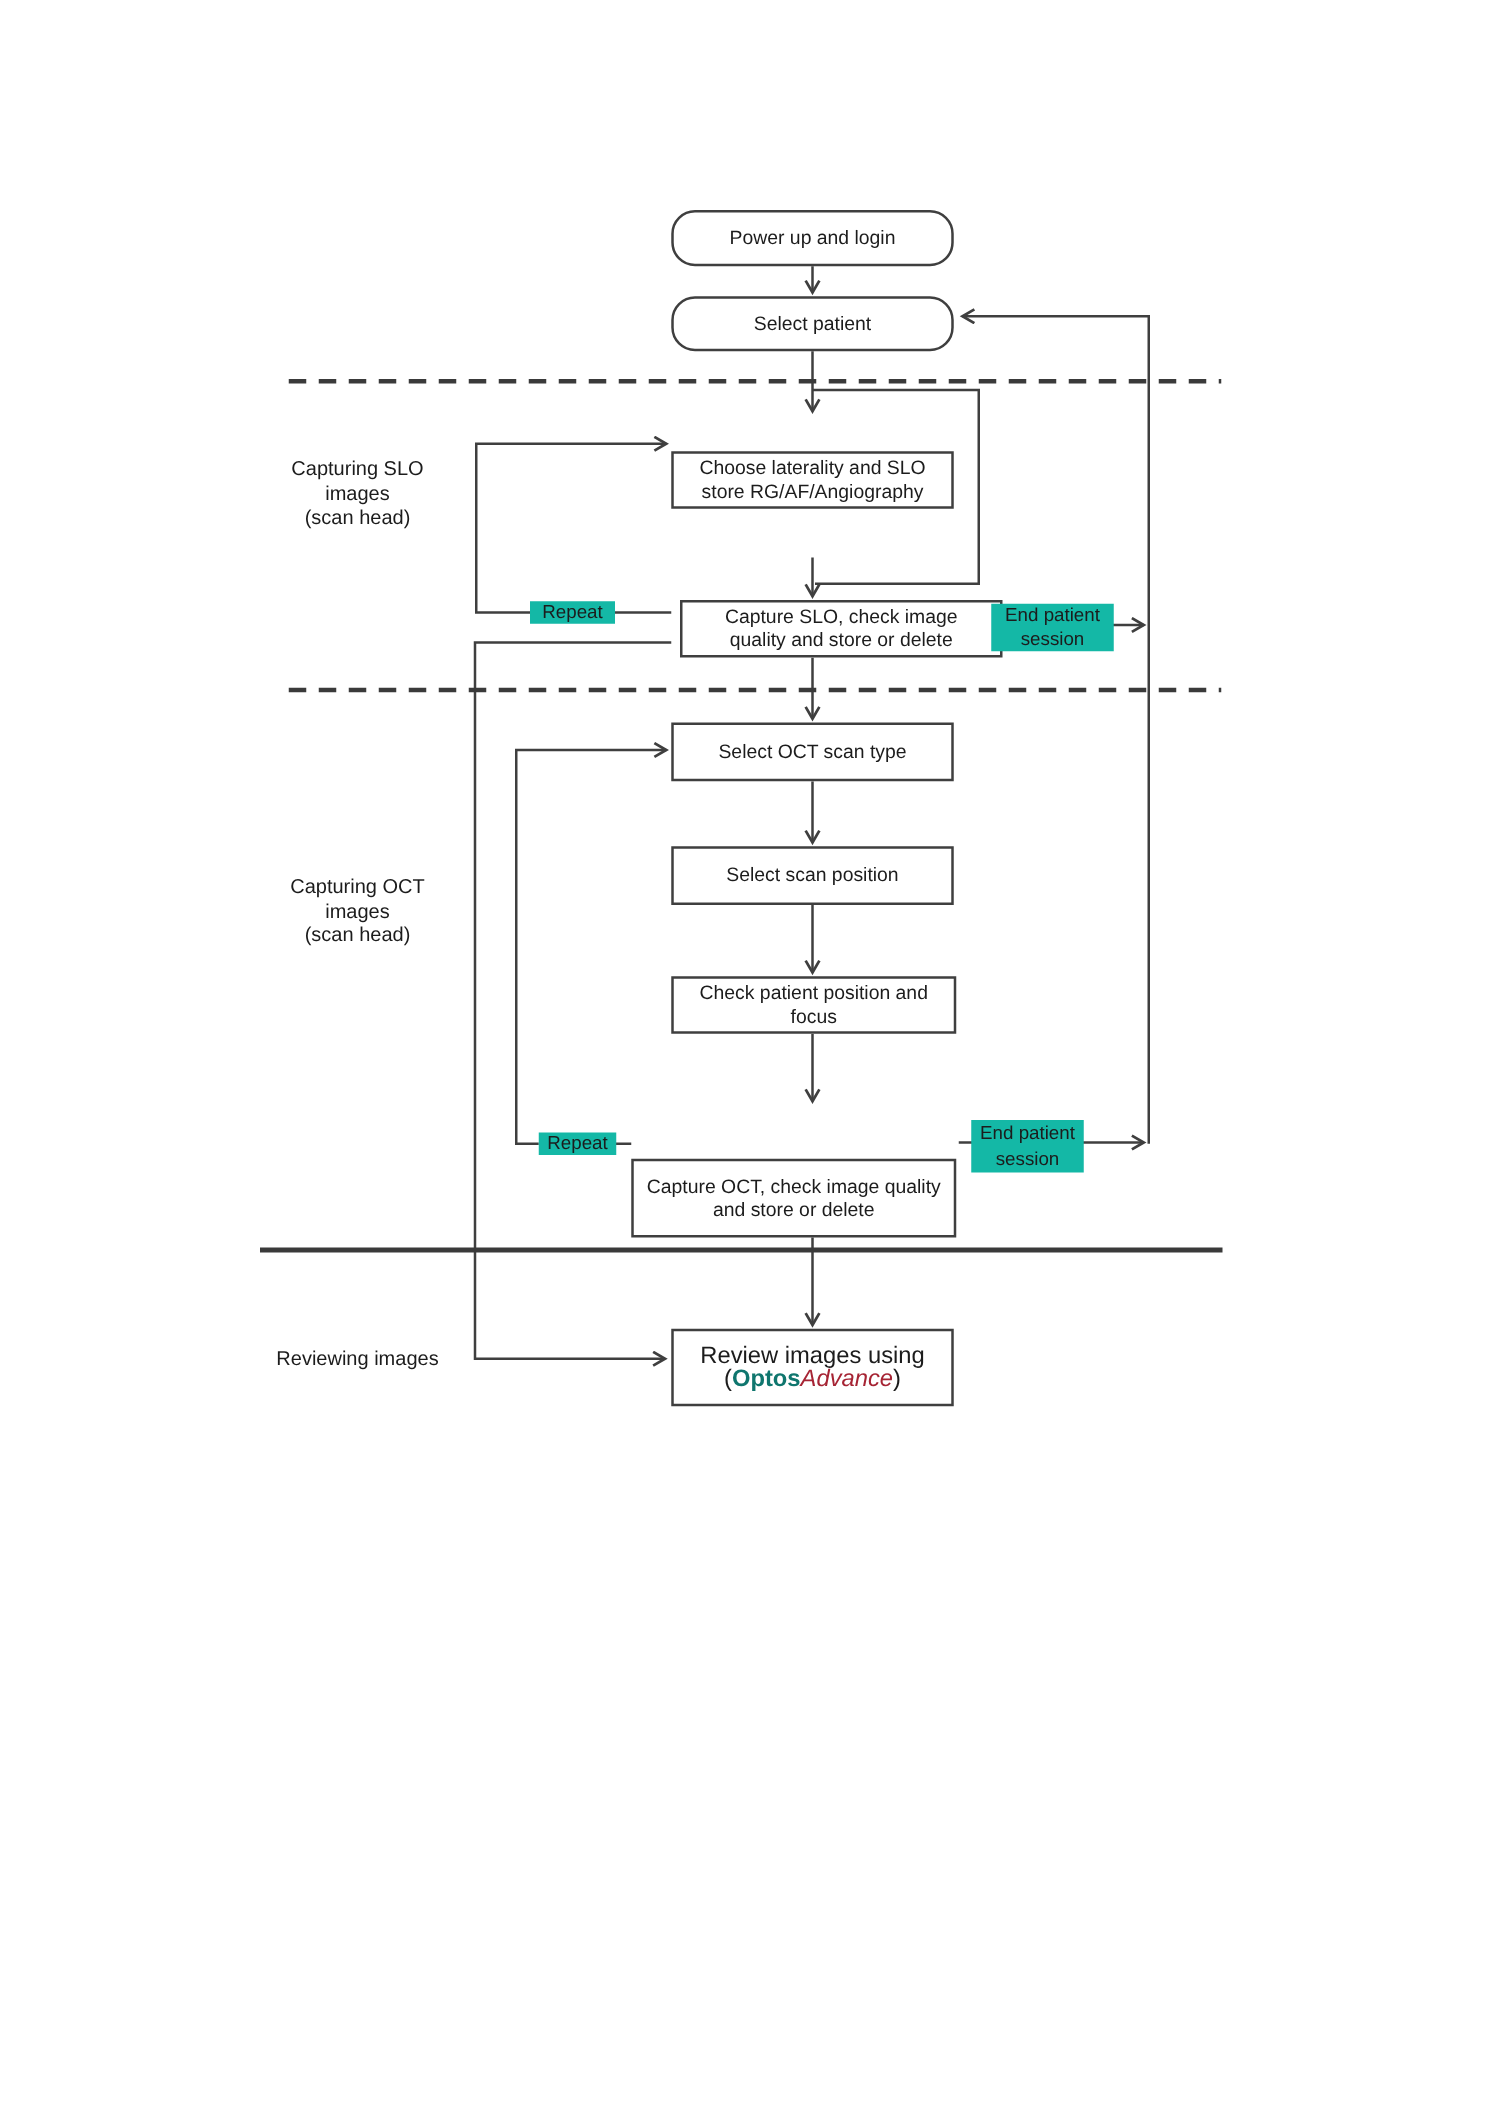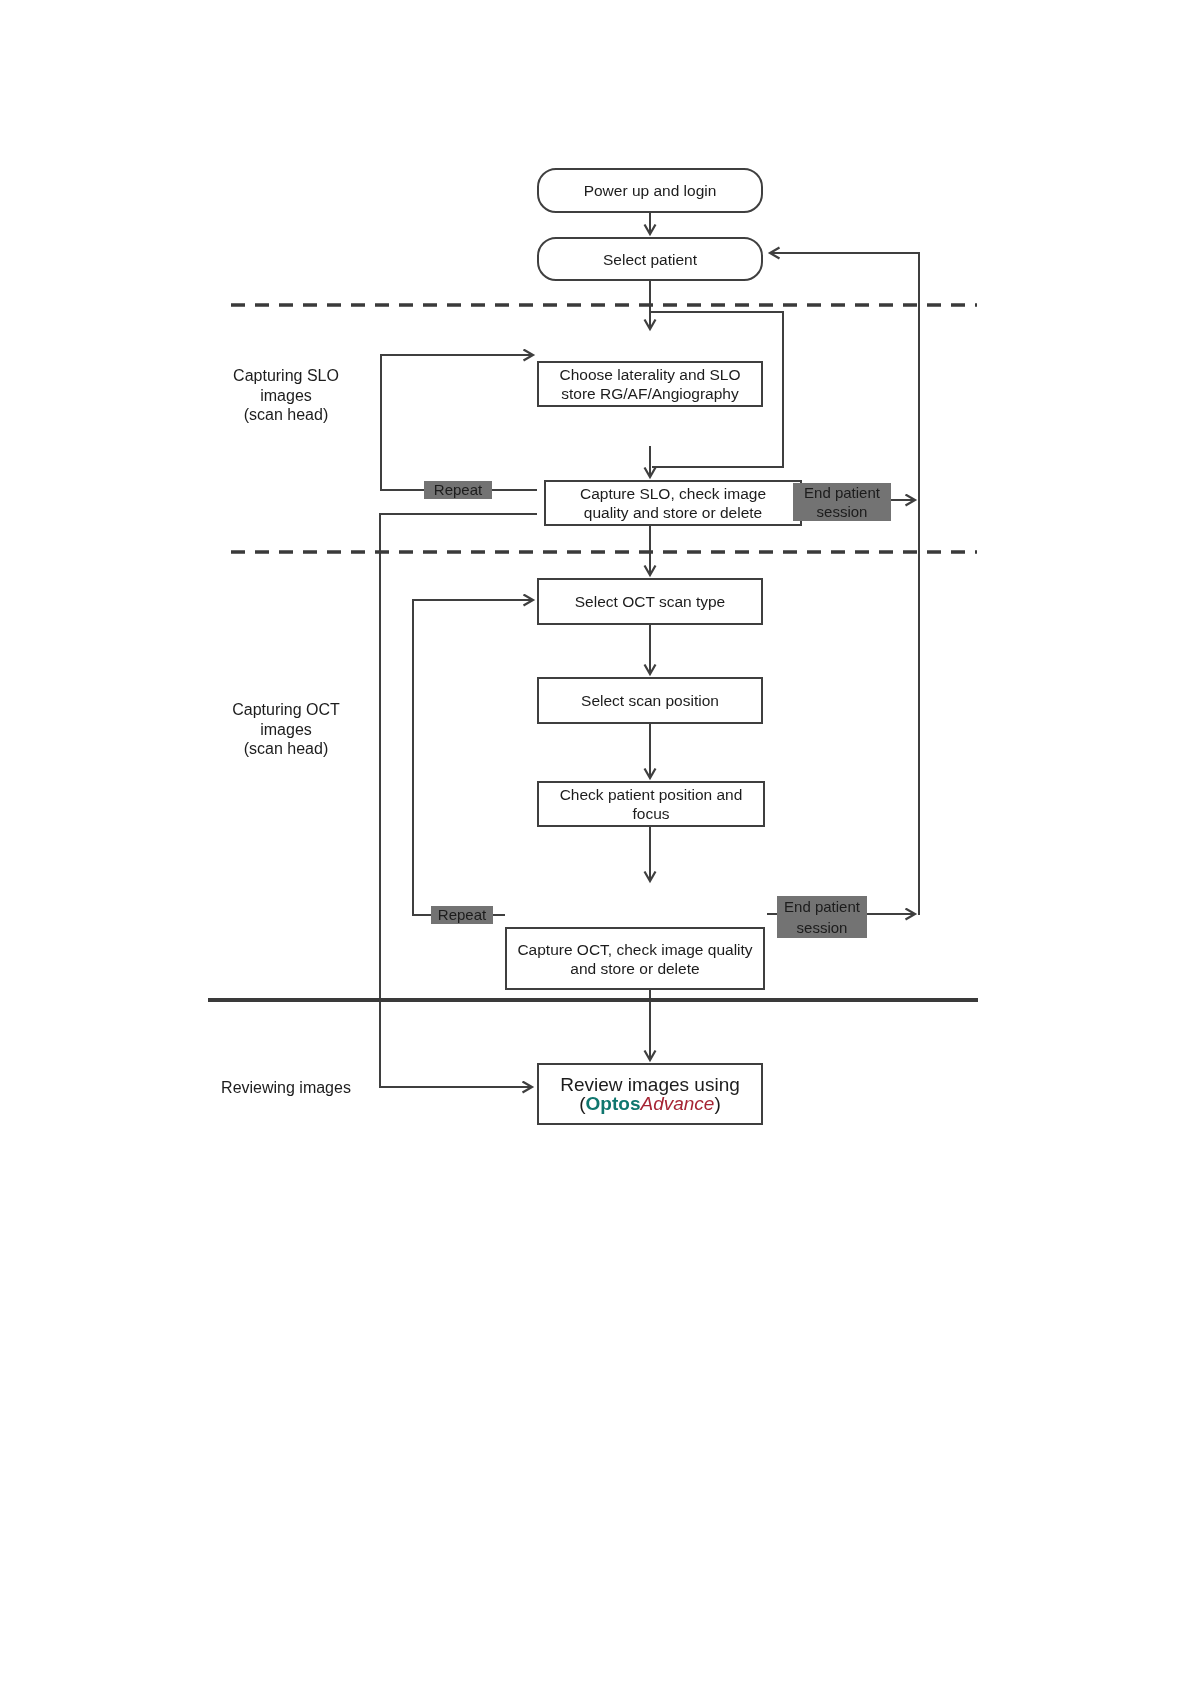--- a/index.html
+++ b/index.html
@@ -12,21 +12,21 @@
     position:absolute;border:2px solid #3f3f3f;background:#ffffff;
     display:flex;flex-direction:column;justify-content:center;align-items:center;
     text-align:center;font-size:15.5px;line-height:19px;color:#1c1c1c;
     box-sizing:border-box;
   }
   .side-label{
     position:absolute;text-align:center;font-size:16px;line-height:19.5px;color:#1c1c1c;
   }
   .edge-label{
     position:absolute;text-align:center;font-size:15px;line-height:18px;
-    color:#1c1c1c;background:#737373;padding:0 2px;
+    color:#1c1c1c;background:#14b8a6;padding:0 2px;
   }
   .edge-label.two-line{line-height:19px;}
   .brand-bold{font-weight:bold;color:#0f766e;}
   .brand-italic{font-style:italic;color:#a62434;}
 </style>
 </head>
 <body>
 
 <div id="canvas">
 

